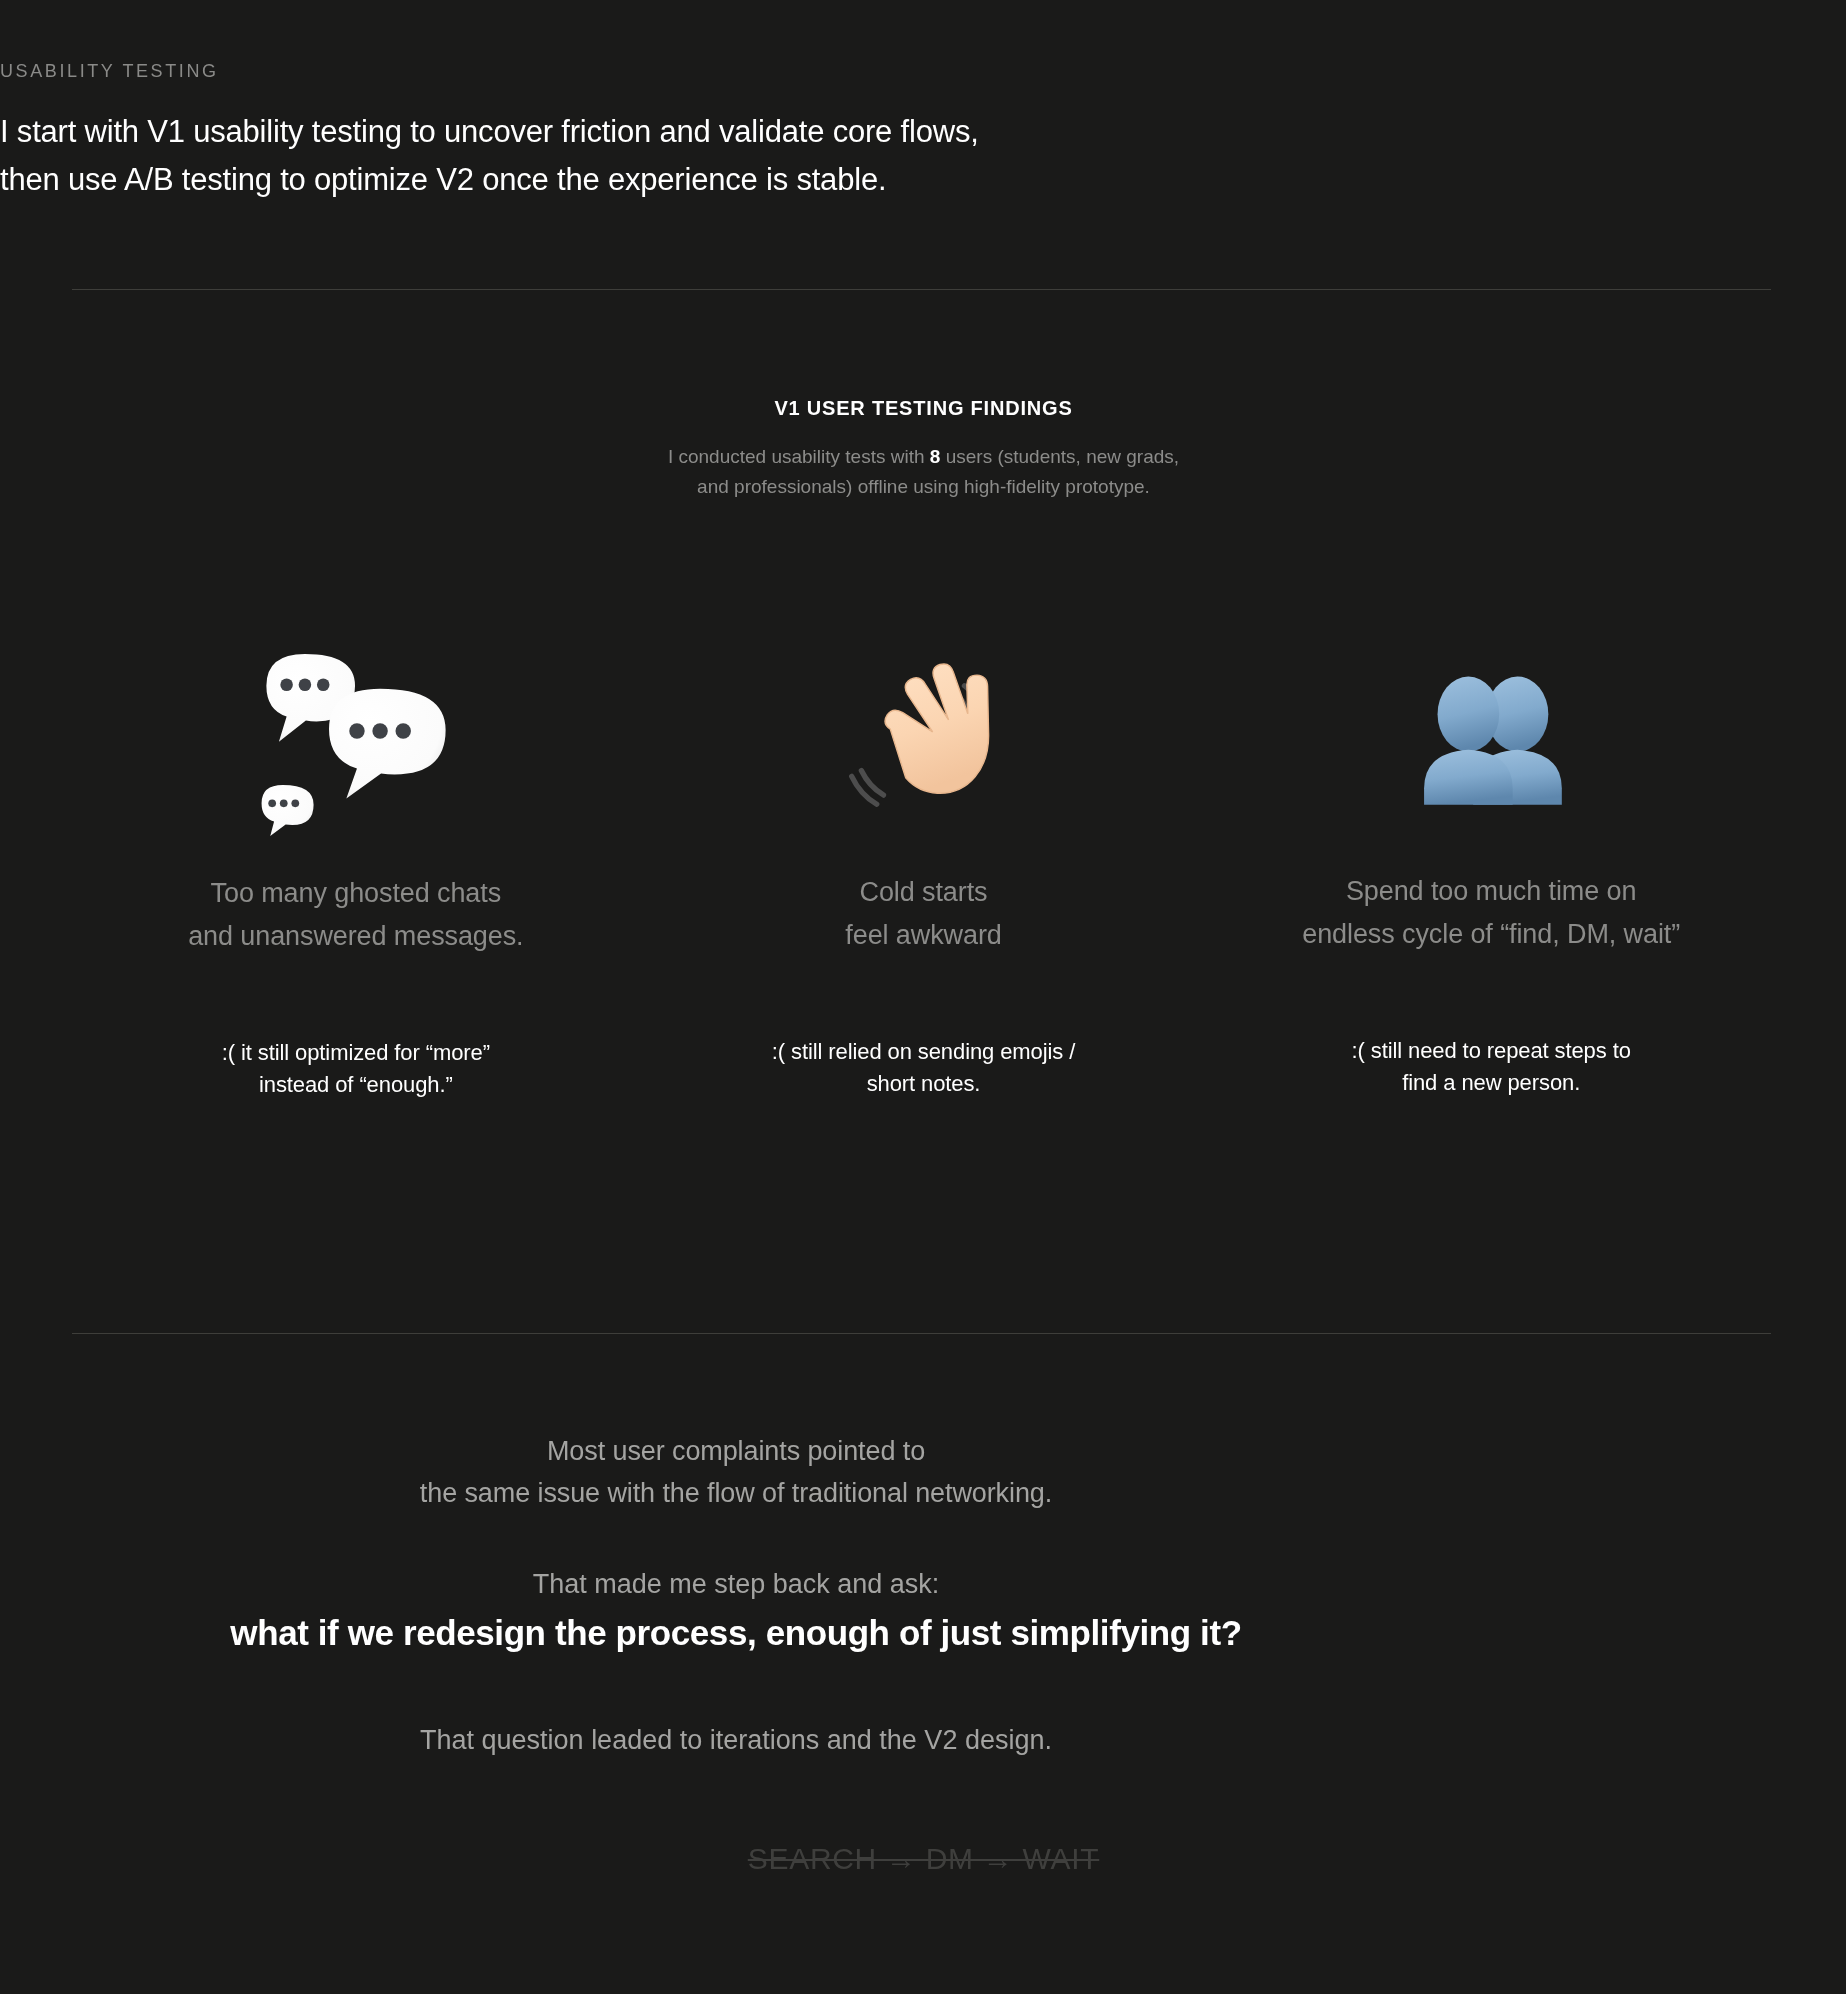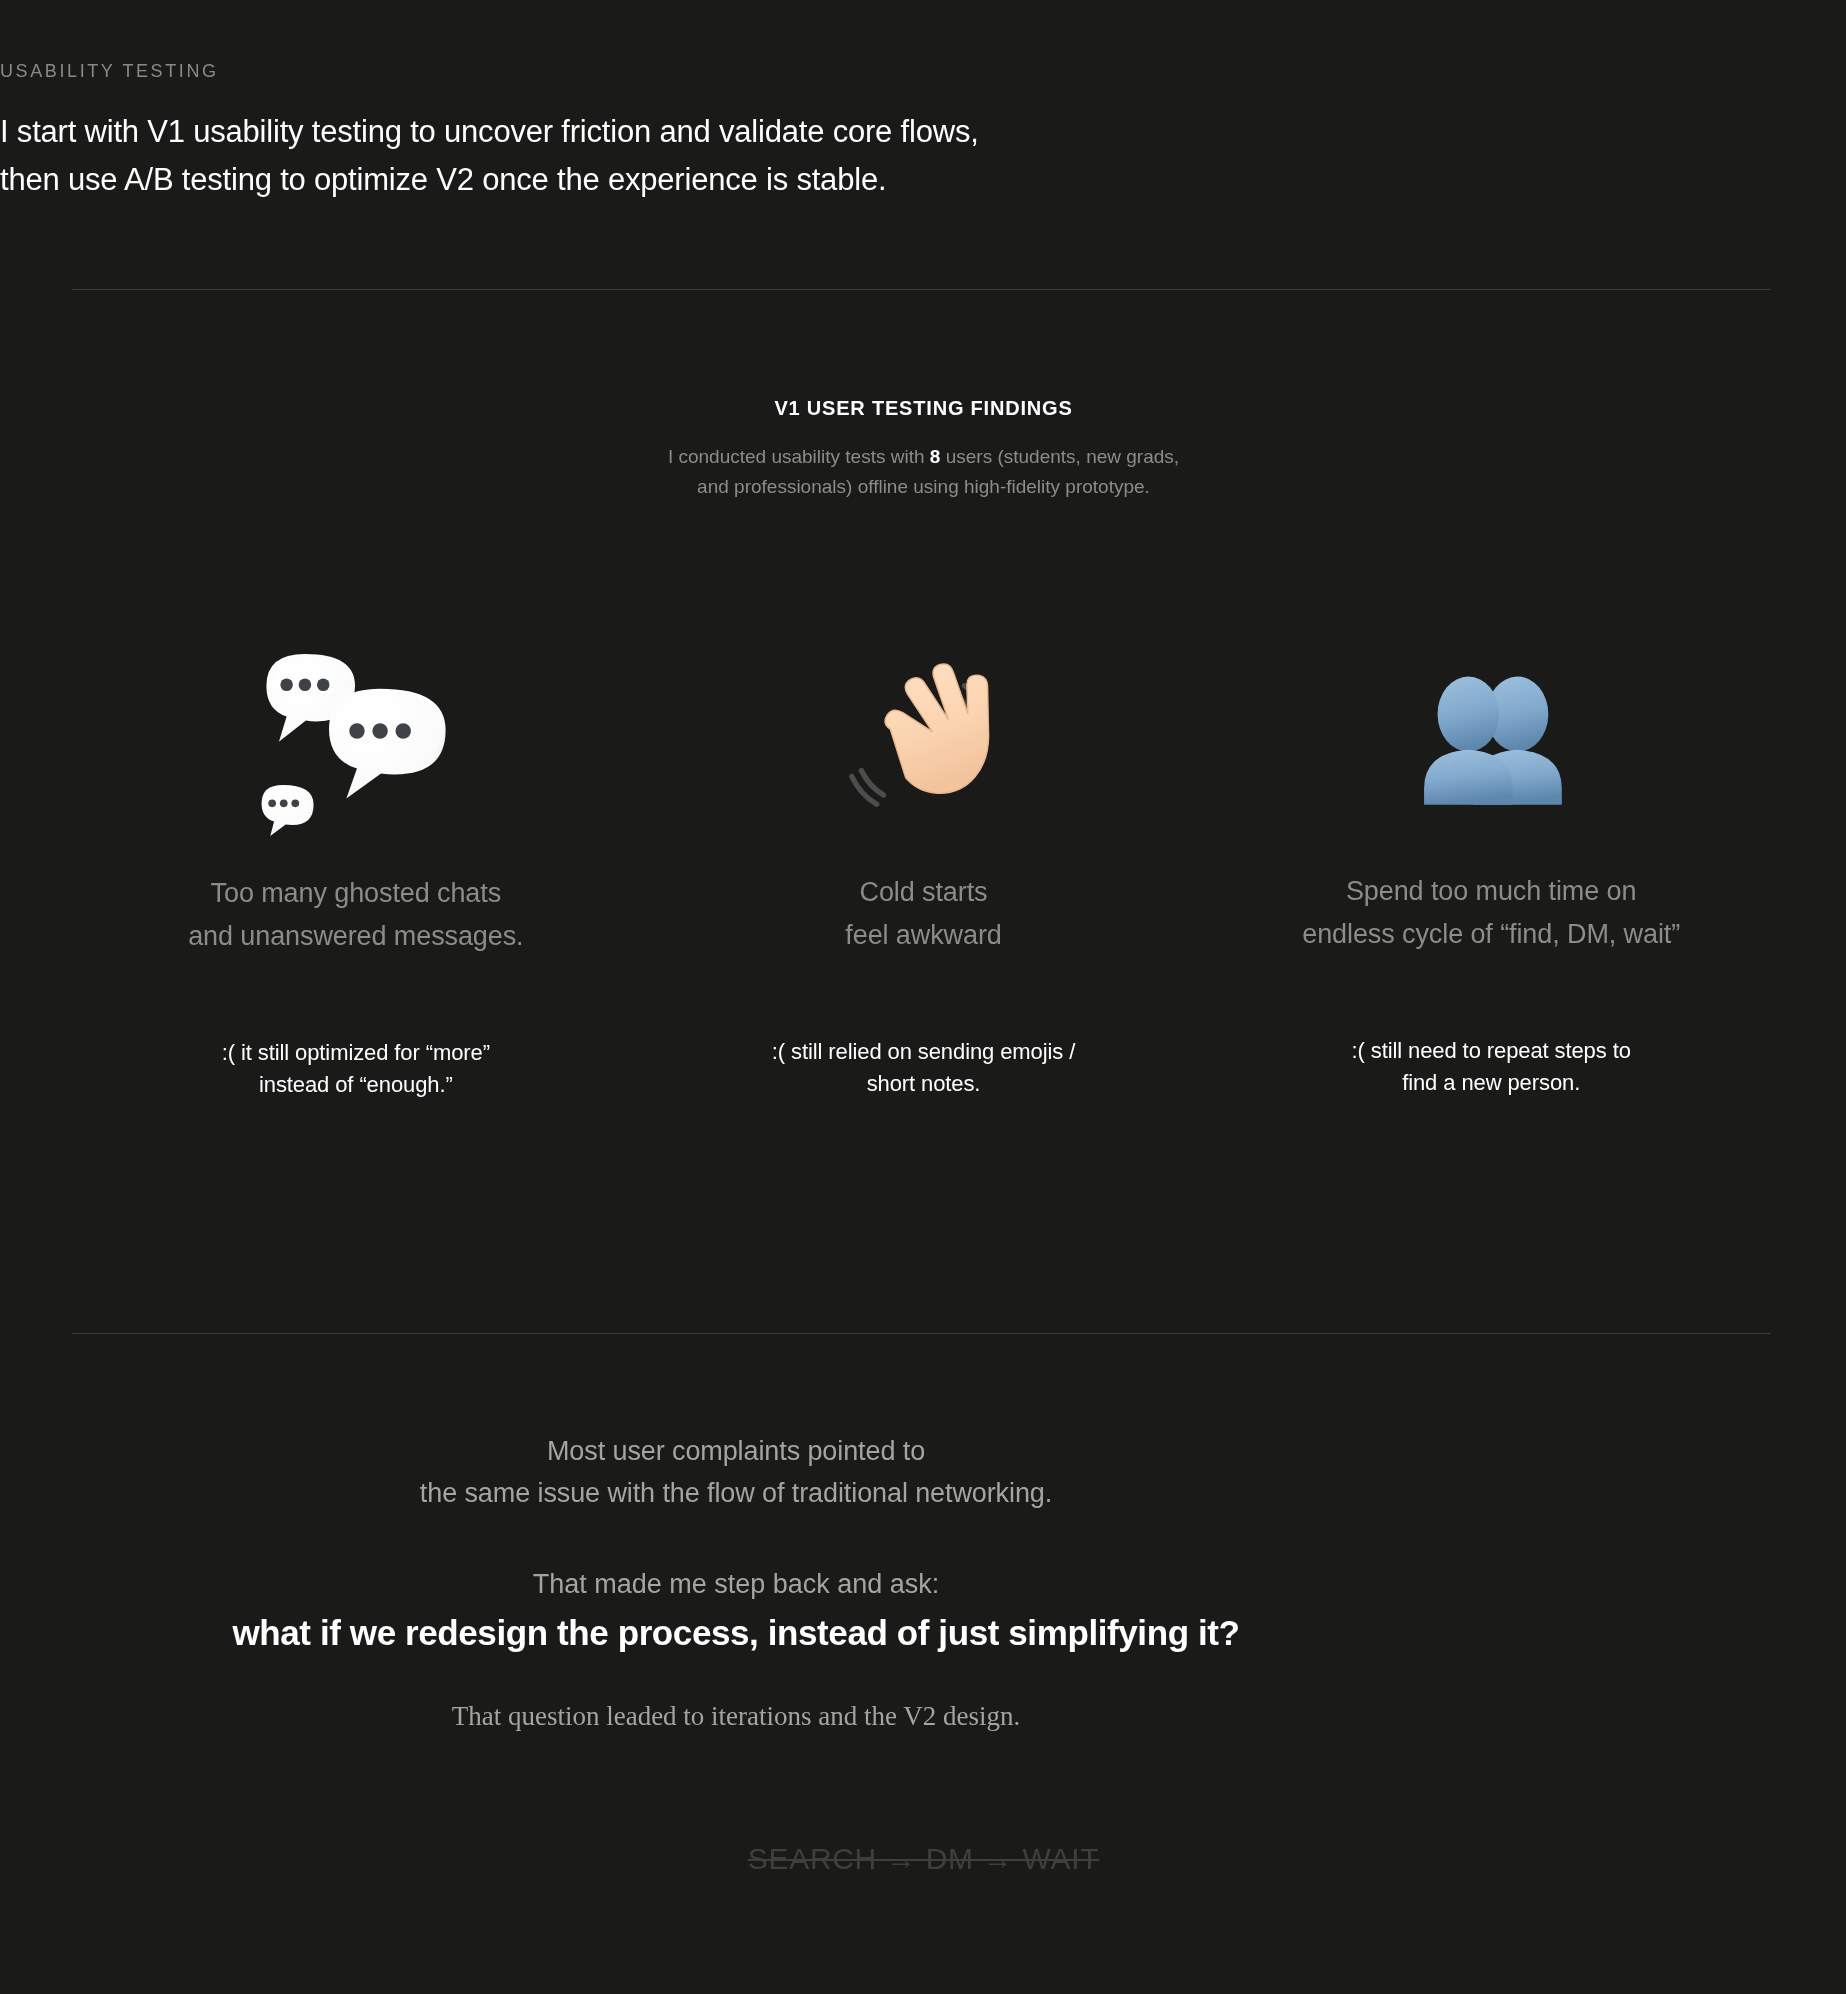--- a/index.html
+++ b/index.html
@@ -153,26 +153,25 @@
   }
   .concl-question {
     margin-top: 10.6px;
     font-size: 35px;
     line-height: 1.25;
     font-weight: 700;
     color: #ffffff;
     letter-spacing: -0.4px;
   }
   .concl-outro {
-    margin-top: 46px;
+    margin-top: 70px;
     font-size: 27px;
     line-height: 1.2;
     color: #a4a4a2;
     font-weight: 400;
-    font-family: Liberation Serif, serif;
   }
 
   .flow-strike {
     position: absolute;
     top: 1844px;
     left: 0;
     width: 1847px;
     text-align: center;
     font-size: 30px;
     letter-spacing: 0.7px;
@@ -314,20 +313,20 @@
   </section>
 
   <div class="divider" id="divider-bottom"></div>
 
   <section class="conclusion">
     <div class="concl-lead">
       <span>Most user complaints pointed to</span>
       <span class="l2">the same issue with the flow of traditional networking.</span>
     </div>
     <div class="concl-ask">That made me step back and ask:</div>
-    <div class="concl-question">what if we redesign the process, instead of just simplifying it?</div>
+    <div class="concl-question">what if we redesign the process, enough of just simplifying it?</div>
     <div class="concl-outro">That question leaded to iterations and the V2 design.</div>
   </section>
 
   <div class="flow-strike">SEARCH → DM → WAIT</div>
 
 </div>
 
 
 </body></html>

